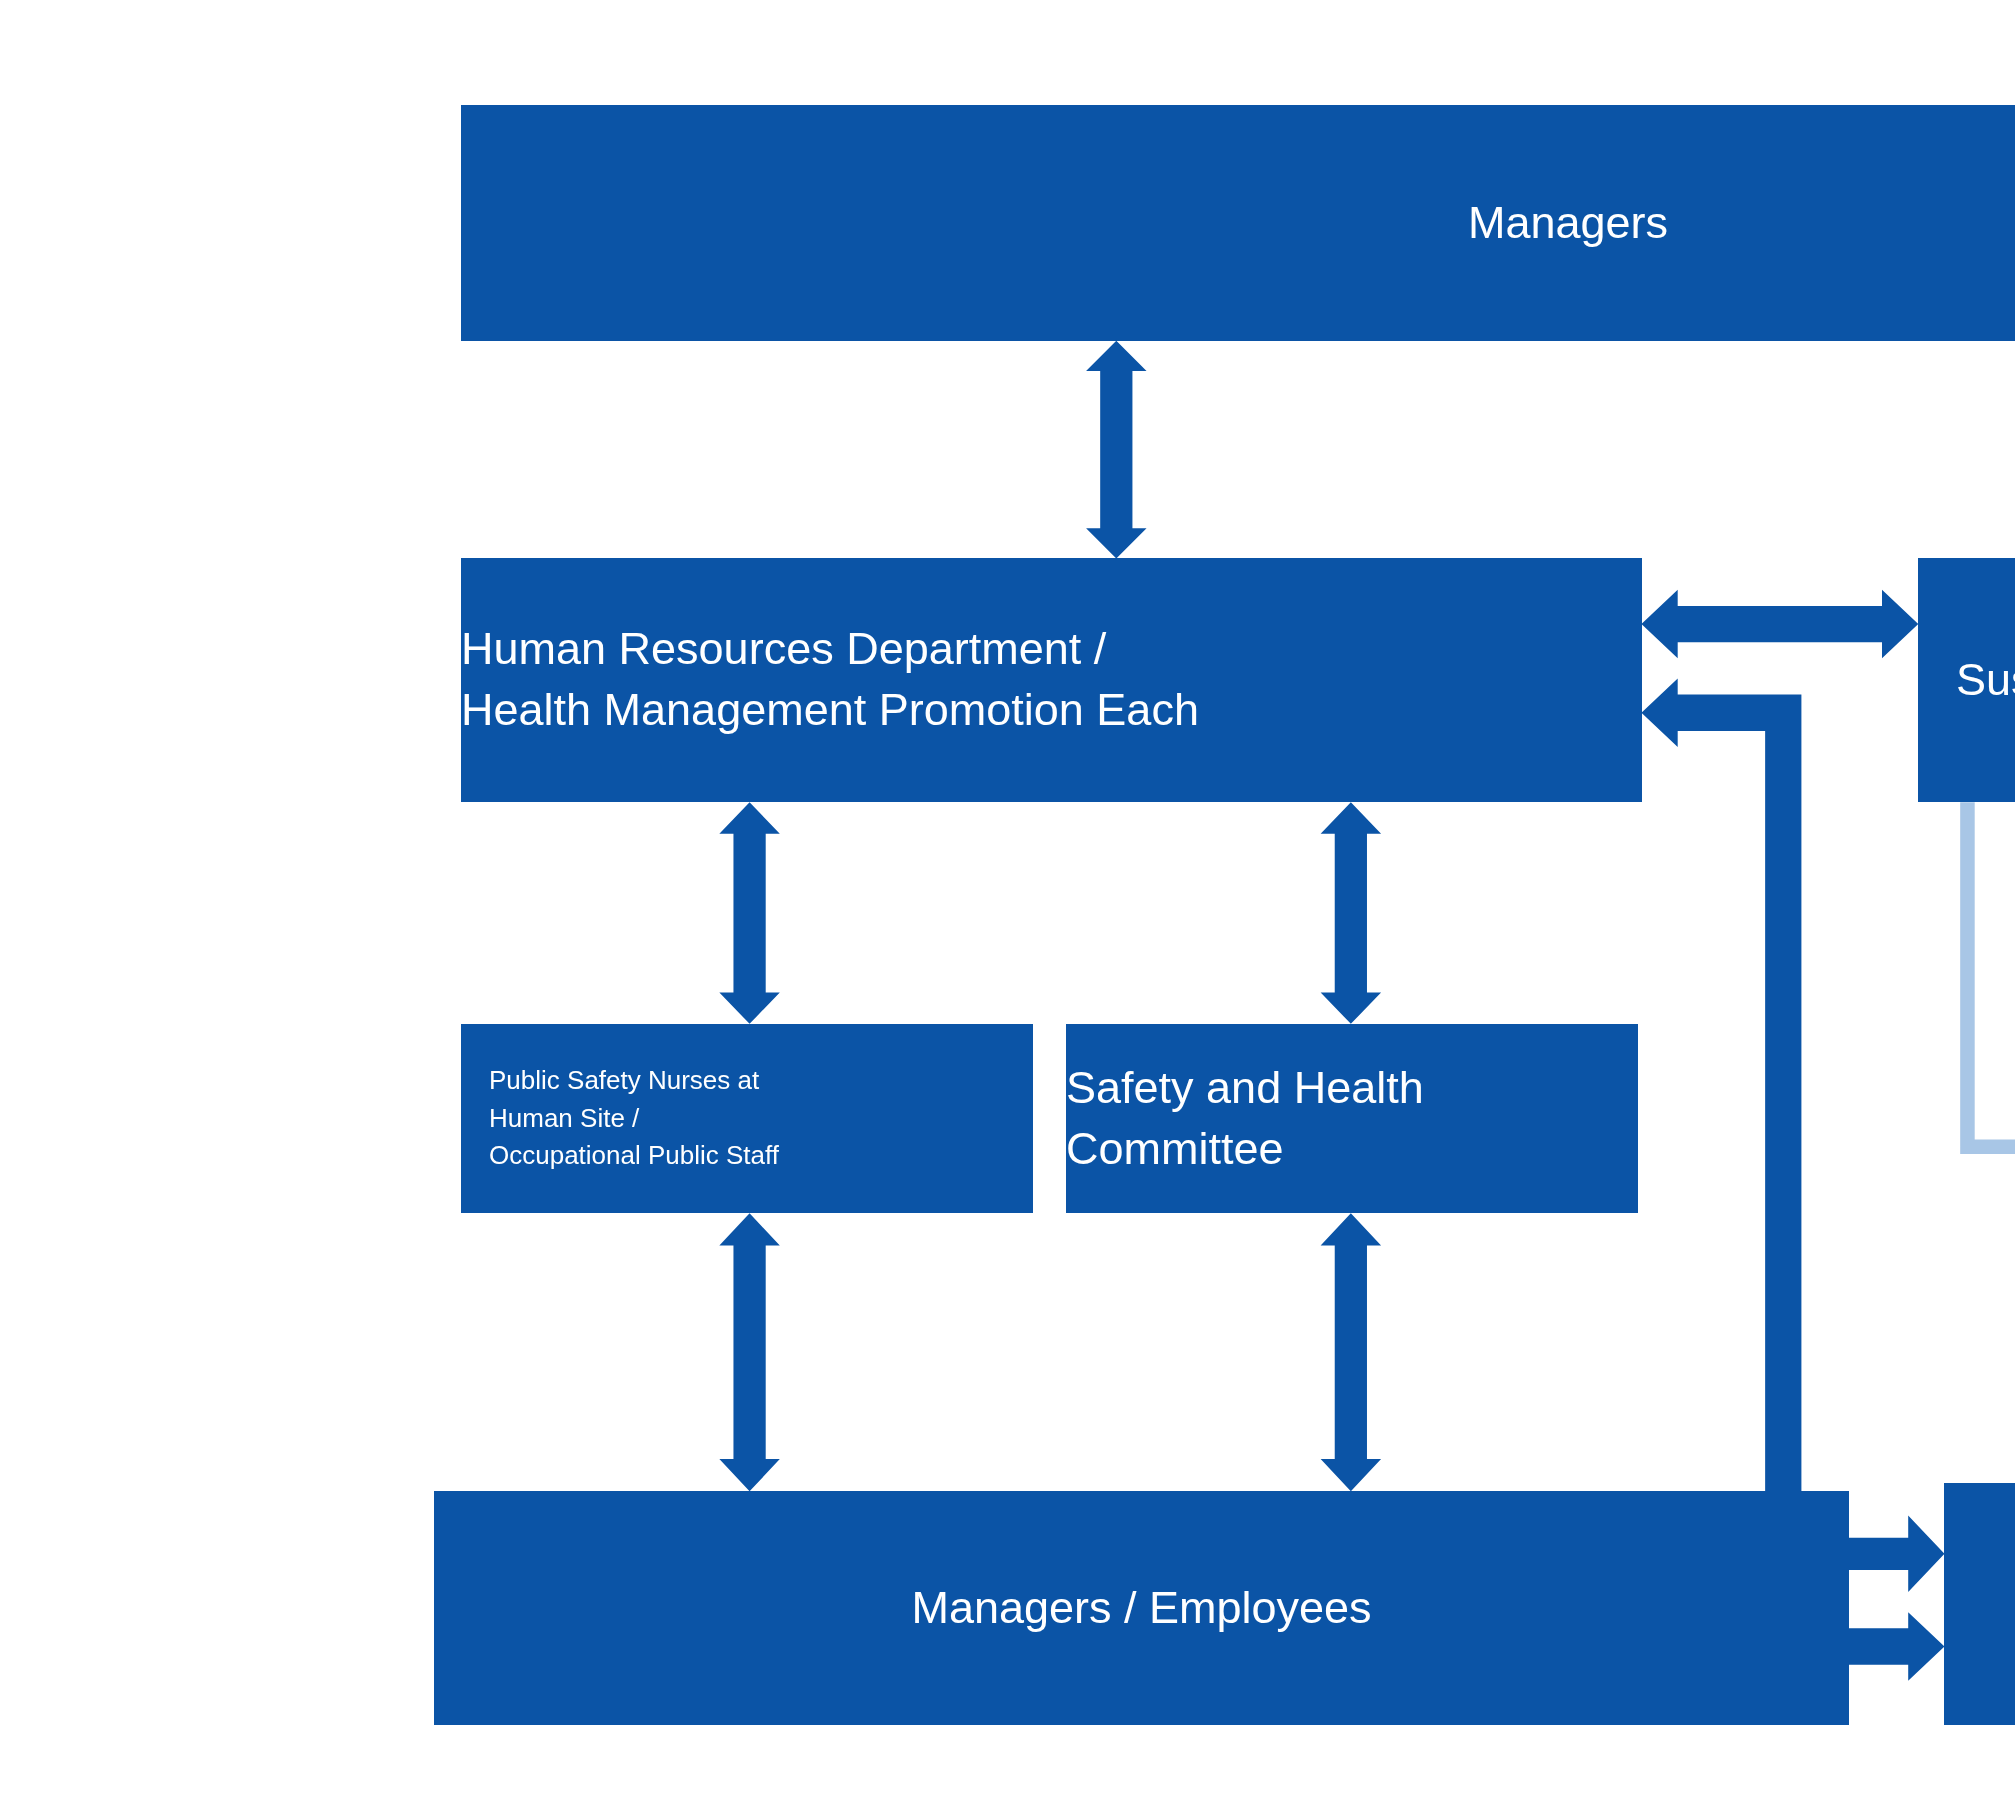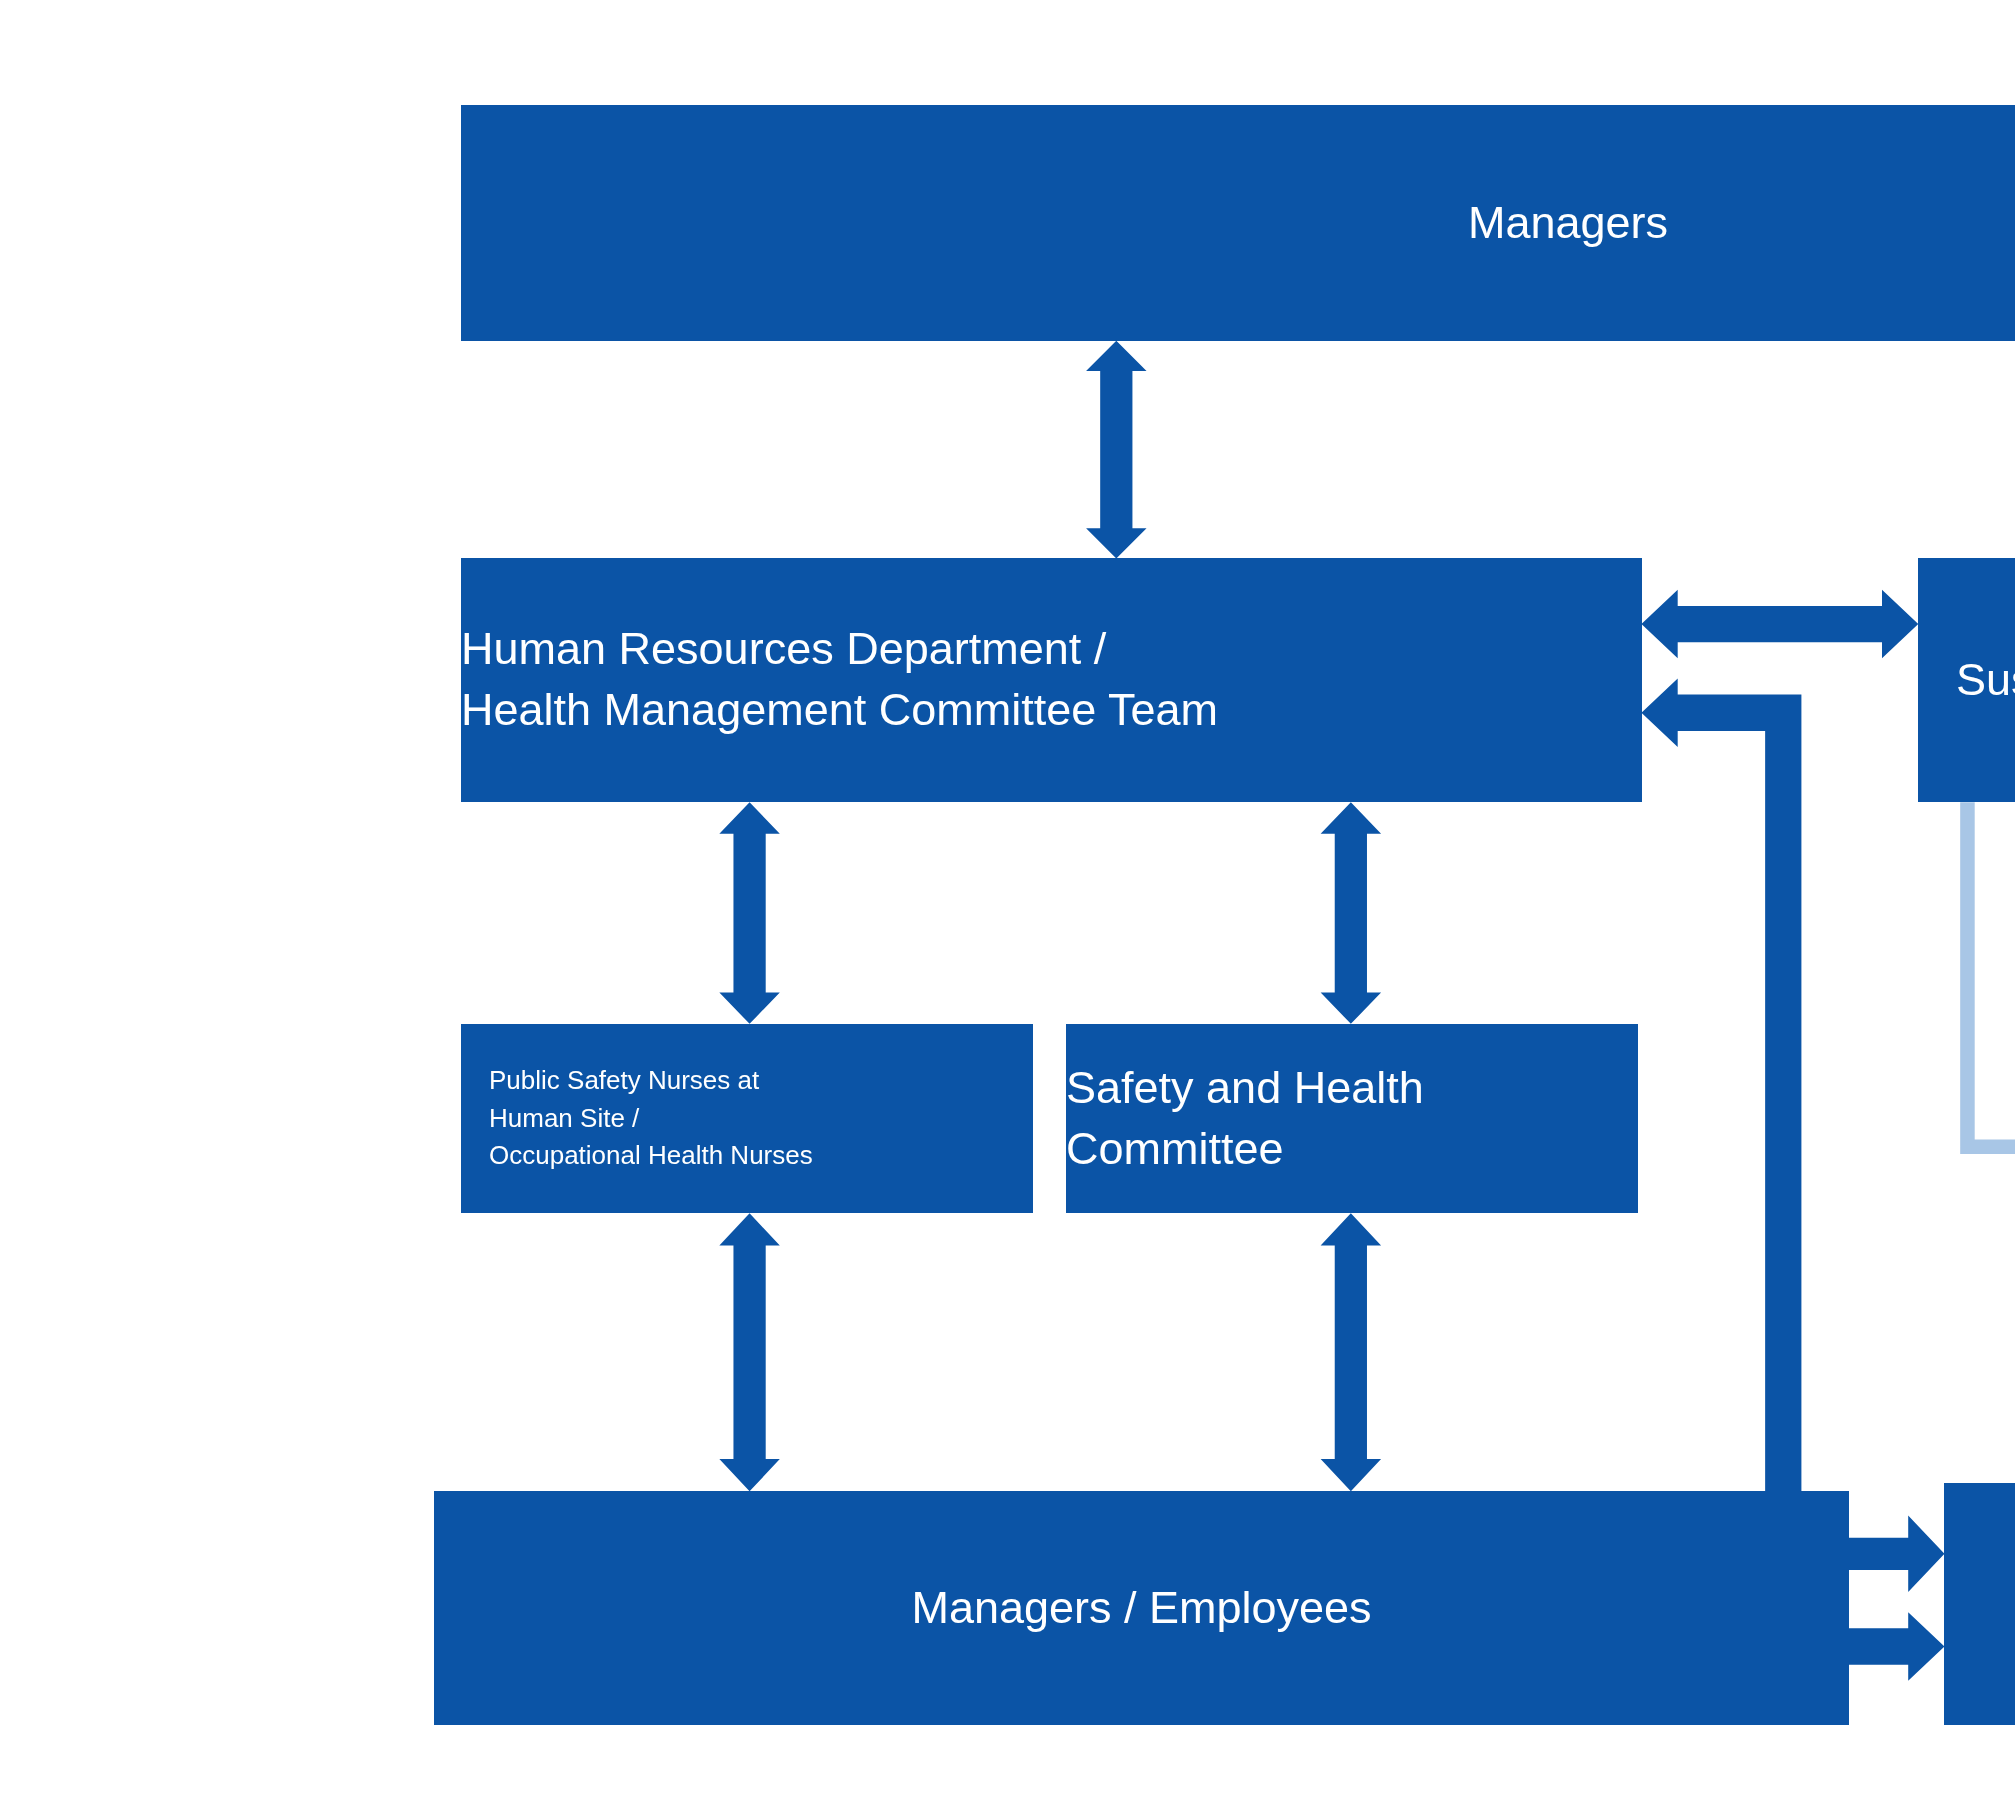--- a/index.html
+++ b/index.html
@@ -139,31 +139,31 @@
              L 4735 4170 L 4735 4130 L 4145 4130
              L 4145 4170 Z"></path>
   </svg>
 
   <div class="node" id="node-president">
     <span class="line">Managers</span>
   </div>
 
   <div class="node" id="node-hr">
     <span class="line">Human Resources Department /</span>
-    <span class="line">Health Management Committee Team</span>
+    <span class="line">Health Management Promotion Each</span>
   </div>
 
   <div class="node" id="node-sustainability">
     <span class="line">Sustainability Committee</span>
   </div>
 
   <div class="node" id="node-occupational">
     <span class="line">Public Safety Nurses at</span>
     <span class="line">Human Site /</span>
-    <span class="line">Occupational Health Nurses</span>
+    <span class="line">Occupational Public Staff</span>
   </div>
 
   <div class="node" id="node-safety">
     <span class="line">Safety and Health</span>
     <span class="line">Committee</span>
   </div>
 
   <div class="node" id="node-managers">
     <span class="line">Managers / Employees</span>
   </div>

